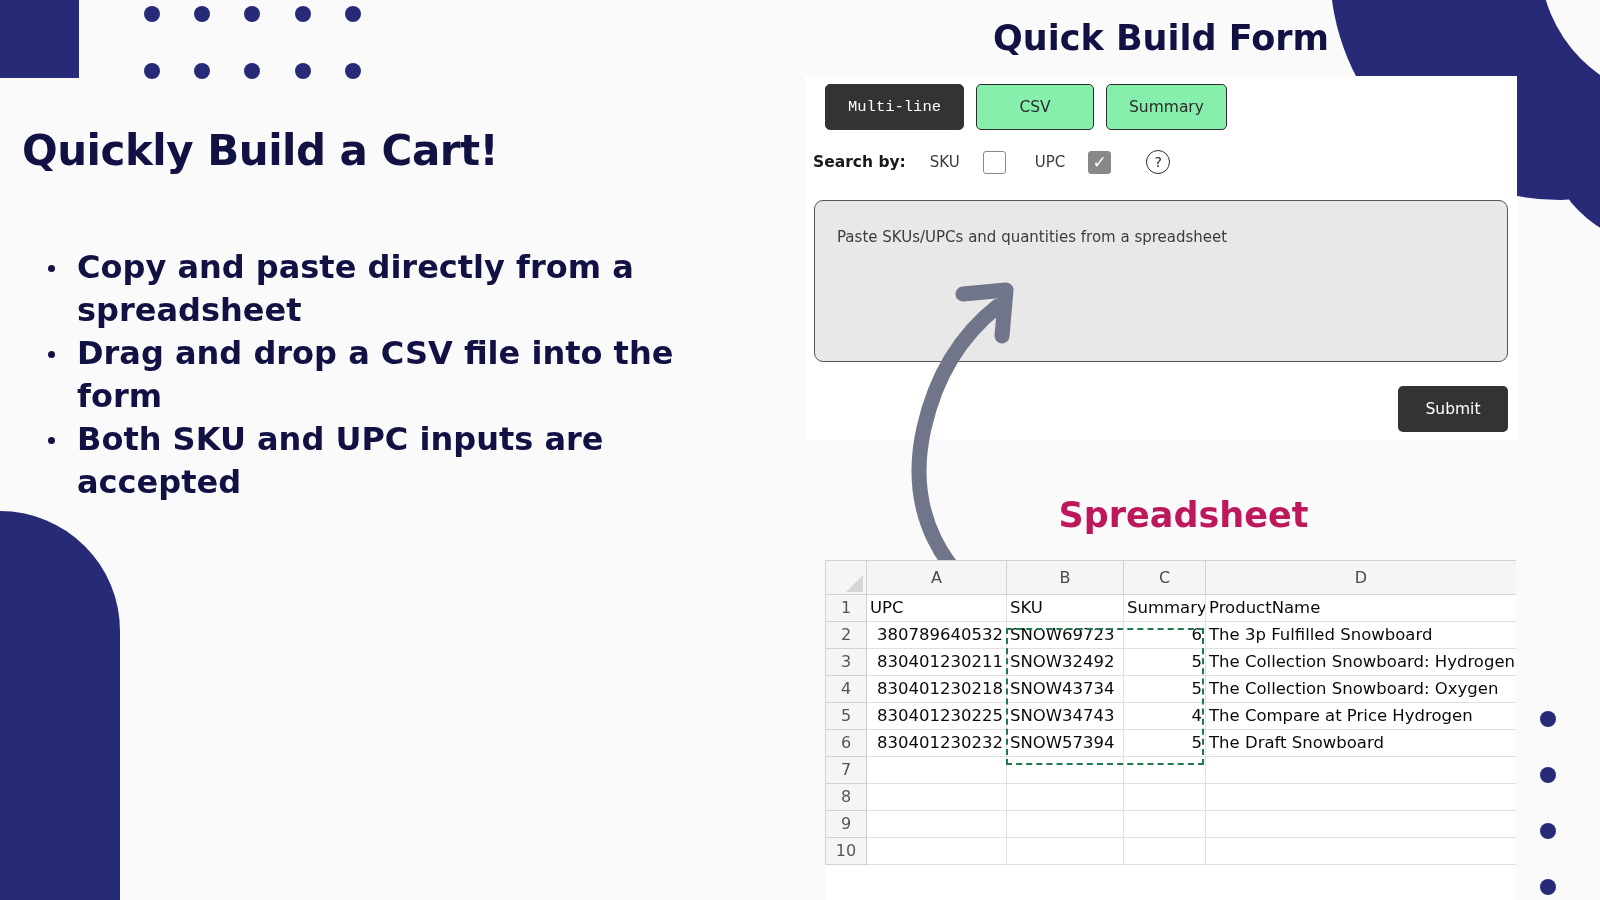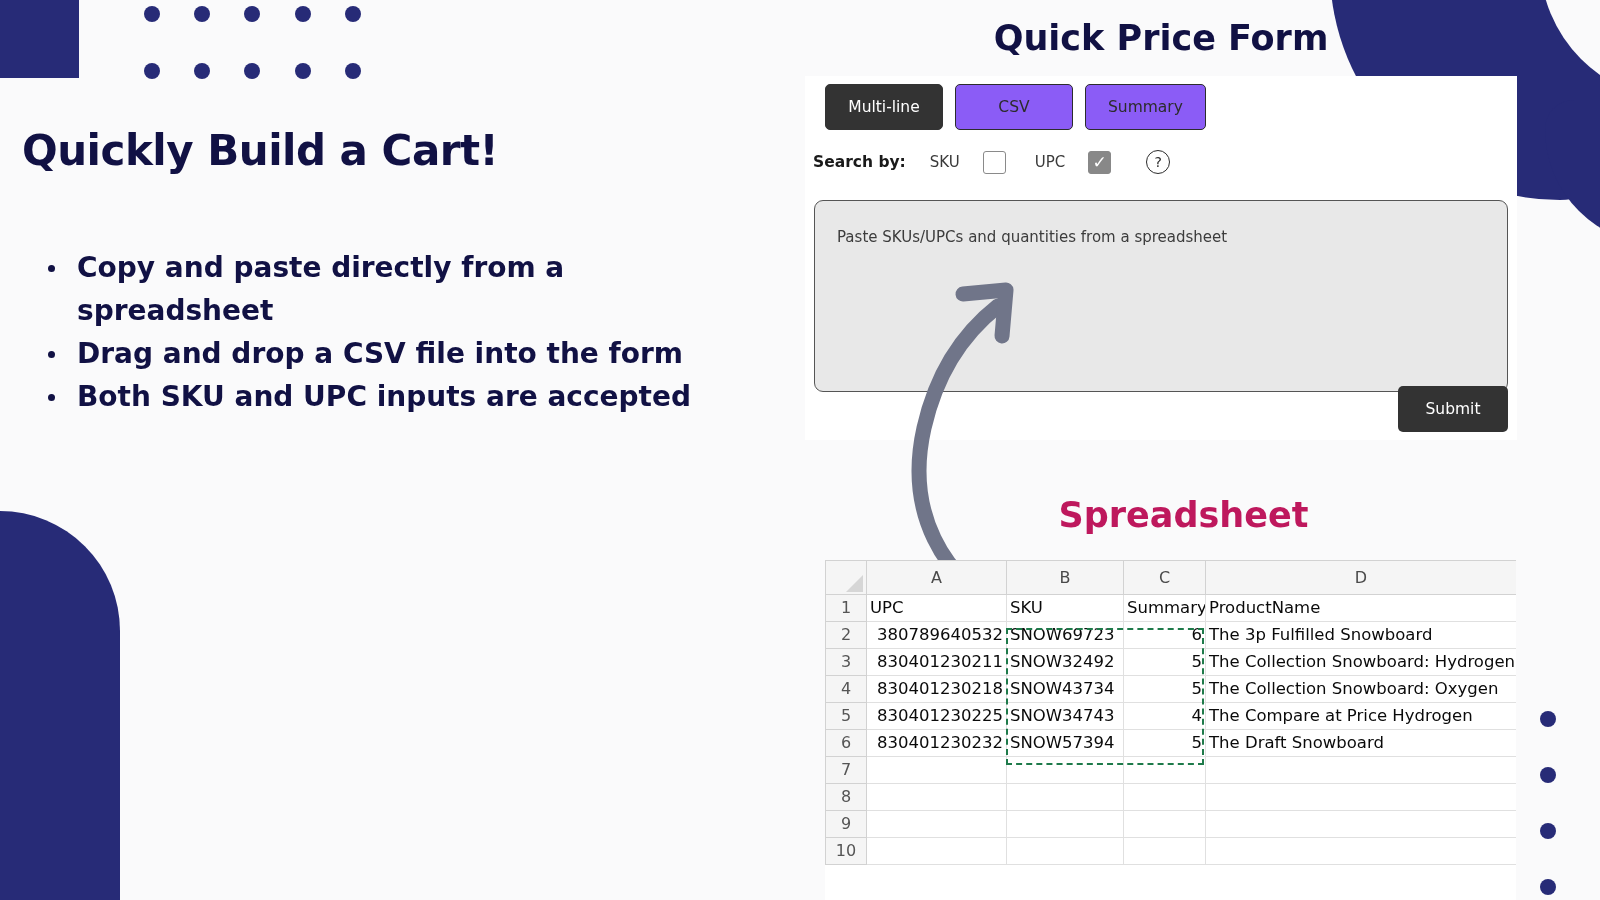--- a/index.html
+++ b/index.html
@@ -53,21 +53,21 @@
     font-size: 42px; font-weight: 700; color: #111144;
     letter-spacing: -0.5px; line-height: 1.1;
     font-family: "DejaVu Sans", sans-serif;
   }
   .bullets {
     position: absolute; left: 44px; top: 246px; width: 720px;
     list-style: none;
   }
   .bullets li {
     position: relative;
-    font-size: 28px; font-weight: 700; color: #111144;
+    font-size: 32px; font-weight: 700; color: #111144;
     line-height: 43px; padding-left: 33px;
     font-family: "DejaVu Sans", sans-serif;
   }
   .bullets li::before {
     content: ""; position: absolute; left: 4px; top: 19px;
     width: 7px; height: 7px; border-radius: 50%; background: #111144;
   }
 
   
   .qof-title {
@@ -78,26 +78,26 @@
   }
   .card {
     position: absolute; left: 805px; top: 76px;
     width: 712px; height: 364px;
     background: #FFFFFF;
   }
   .tabs { position: absolute; left: 20px; top: 8px; display: flex; gap: 12px; }
   .tab {
     height: 46px; min-width: 118px; padding: 0 22px;
     border-radius: 5px; border: 1px solid #2C2C2C;
-    background: #8b5cf6; color: #2C2C2C;
+    background: #86efac; color: #2C2C2C;
     font-size: 15.5px; font-family: "DejaVu Sans", sans-serif;
     display: flex; align-items: center; justify-content: center;
     cursor: pointer;
   }
-  .tab.active { background: #333333; color: #FFFFFF; border-color: #333333; }
+  .tab.active { background: #333333; color: #FFFFFF; border-color: #333333; font-family: Liberation Mono, monospace; }
 
   .searchby {
     position: absolute; left: 8px; top: 74px;
     display: flex; align-items: center; gap: 15px;
     font-family: "DejaVu Sans", sans-serif;
   }
   .searchby .lbl-strong { font-size: 15.5px; font-weight: 700; color: #1A1A1A; margin-right: 9px; }
   .searchby .lbl { font-size: 15px; color: #3A3A3A; margin-right: 8px; }
   .cb {
     width: 23px; height: 23px; border: 1px solid #8A8A8A; border-radius: 3px;
@@ -111,21 +111,21 @@
   }
   .help {
     width: 24px; height: 24px; border-radius: 50%; border: 1.6px solid #2C2C2C;
     display: flex; align-items: center; justify-content: center;
     font-size: 14px; color: #2C2C2C; cursor: pointer; margin-left: 6px;
     font-family: "DejaVu Sans", sans-serif;
   }
 
   .paste-area {
     position: absolute; left: 9px; top: 124px;
-    width: 694px; height: 192px;
+    width: 694px; height: 162px;
     background: #E8E8E8; border: 1.5px solid #555555; border-radius: 9px;
     padding: 27px 0 0 22px;
     font-size: 15px; color: #3C3C3C;
     font-family: "DejaVu Sans", sans-serif;
     cursor: text;
   }
   .submit-btn {
     position: absolute; left: 593px; top: 310px;
     width: 110px; height: 46px; border-radius: 5px;
     background: #333333; color: #FFFFFF;
@@ -234,21 +234,21 @@
       <div class="dot" style="left: 1472px; top: 884px;"></div>
     </div>
 
   <h1 class="headline">Quickly Build a Cart!</h1>
   <ul class="bullets">
     <li>Copy and paste directly from a spreadsheet</li>
     <li>Drag and drop a CSV file into the form</li>
     <li>Both SKU and UPC inputs are accepted</li>
   </ul>
 
-  <div class="qof-title">Quick Price Form</div>
+  <div class="qof-title">Quick Build Form</div>
 
   <div class="card">
 
     <div class="tabs">
       <div class="tab active">Multi-line</div>
       <div class="tab">CSV</div>
       <div class="tab">Summary</div>
     </div>
 
     <div class="searchby">

